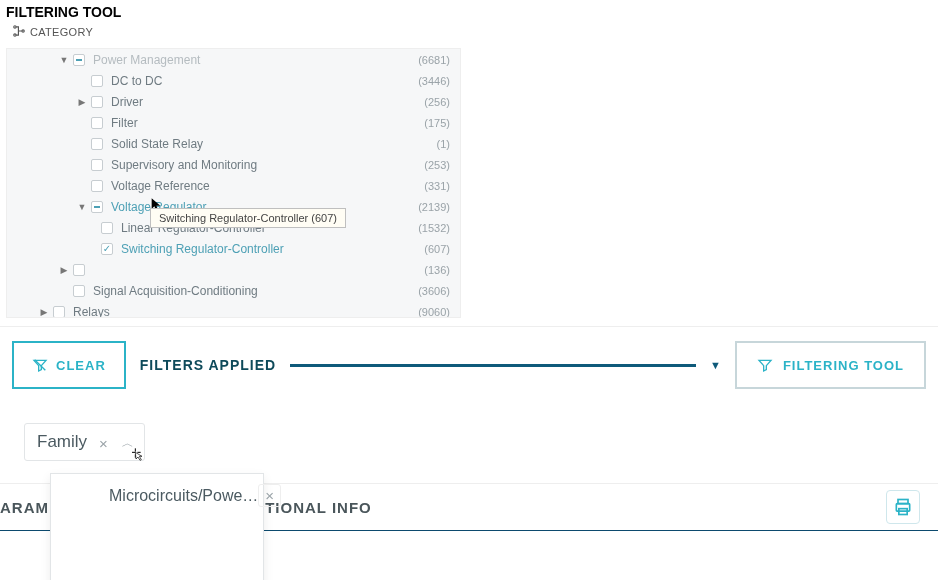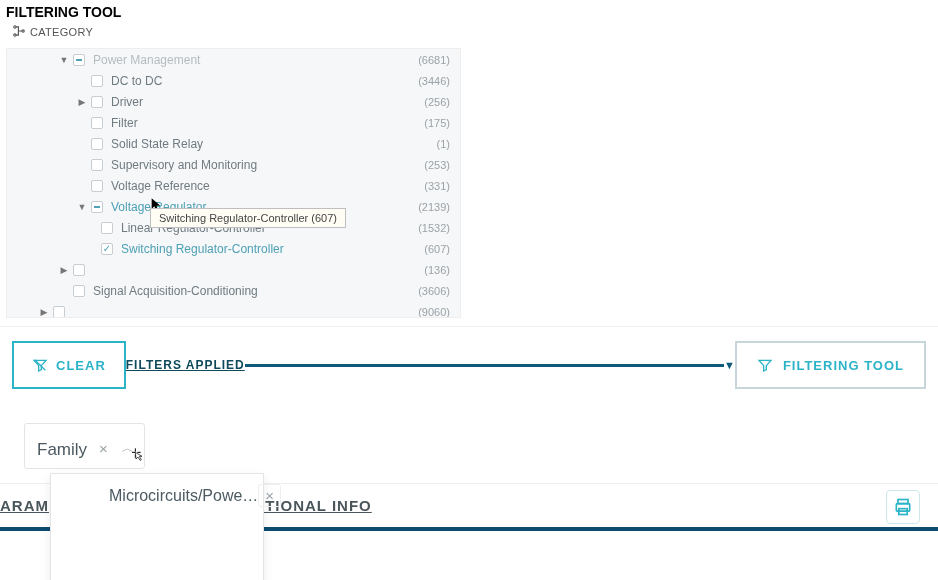--- a/index.html
+++ b/index.html
@@ -23,40 +23,40 @@
   .indent-1 { padding-left: 32px; }
   .indent-2 { padding-left: 52px; }
   .indent-3 { padding-left: 70px; align-items: center; }
   .indent-4 { padding-left: 80px; }
   .tree-row.cut-top { background:#f6f7f8; color:#b5bcc0; }
 
   .tooltip { position: absolute; left: 150px; top: 208px; background: #fffdf4; border: 1px solid #bfbfbf; padding: 3px 8px; font-size: 11px; color: #444; z-index: 5; }
   .cursor1 { position:absolute; left:149px; top:197px; width:16px; height:16px; z-index:4; }
   .cursor1 svg, .cursor2 svg { width:16px; height:16px; fill:#000; }
 
-  .filters-bar { margin-top: 8px; padding: 14px 12px; display: flex; align-items: center; border-top: 1px solid #eee; }
+  .filters-bar { margin-top: 8px; padding: 14px 12px; display: flex; align-items: center; gap: 14px; border-top: 1px solid #eee; }
   .btn-clear { border: 2px solid #2bb3c7; background: #fff; color: #2bb3c7; font-weight: 700; font-size: 13px; letter-spacing: 1px; padding: 14px 18px; display: flex; align-items: center; gap: 8px; }
   .btn-clear svg { width: 16px; height: 16px; stroke: #2bb3c7; fill: none; }
-  .filters-applied-label { font-weight: 700; font-size: 12px; letter-spacing: 1px; color: #0e4a5a; text-decoration: underline; }
+  .filters-applied-label { font-weight: 700; font-size: 14px; letter-spacing: 1px; color: #0e4a5a; }
   .filters-line { flex: 1; height: 3px; background: #0e5a7a; }
   .filters-caret { color: #0e5a7a; font-size: 11px; }
   .btn-filtering { border: 2px solid #c7d6da; background: #fff; color: #2bb3c7; font-weight: 700; font-size: 13px; letter-spacing: 1px; padding: 14px 20px; display: flex; align-items: center; gap: 10px; }
   .btn-filtering svg { width: 16px; height: 16px; stroke: #2bb3c7; fill: none; }
 
   .chip-area { position: relative; height: 60px; margin-top: 20px; padding-left: 24px; }
-  .chip { display: inline-flex; align-items: flex-start; border: 1px solid #e2e5e7; border-radius: 3px; background: #fff; padding: 16px 8px 8px 12px; gap: 8px; font-size: 17px; color: #4b5a61; }
+  .chip { display: inline-flex; align-items: flex-end; border: 1px solid #e2e5e7; border-radius: 3px; background: #fff; padding: 8px 8px 8px 12px; gap: 8px; font-size: 17px; color: #4b5a61; }
   .chip .close { color: #9aa3a8; font-size: 15px; padding: 0 4px; cursor: pointer; }
   .chip .chev { color: #9aa3a8; font-size: 12px; padding: 0 2px; }
   .dropdown { position: absolute; left: 50px; top: 50px; width: 214px; background: #fff; border: 1px solid #e2e5e7; box-shadow: 0 4px 10px rgba(0,0,0,0.08); padding: 10px; z-index: 10; }
   .dropdown .chip-inner { display: flex; align-items: center; justify-content: space-between; font-size: 16px; color: #4b5a61; margin-left: 48px; }
   .dropdown .chip-inner .close { color: #9aa3a8; font-size: 15px; border:1px solid #eee; border-radius:3px; padding:2px 6px; }
   .cursor2 { position:absolute; left:130px; top:24px; width:16px; height:16px; z-index:12; }
   .dropdown-spacer { height: 90px; }
 
-  .tabs-row { display:flex; align-items:center; border-top:1px solid #eee; border-bottom:4px solid #0c4a6e; height:48px; font-size:15px; letter-spacing:1px; color:#4a565b; font-weight:600; position: relative; text-decoration: underline; }
+  .tabs-row { display:flex; align-items:center; border-top:1px solid #eee; border-bottom:1px solid #0c4a6e; height:48px; font-size:15px; letter-spacing:1px; color:#4a565b; font-weight:600; position: relative; }
   .tab-left { padding-left: 0; width: 200px; overflow:hidden; white-space:nowrap; }
   .tab-right { margin-left: 60px; }
   .print-btn { position:absolute; right:18px; top:6px; width:34px; height:34px; border:1px solid #cfe7ec; border-radius:4px; display:flex; align-items:center; justify-content:center; }
   .print-btn svg { width:20px; height:20px; stroke:#2bb3c7; fill:none; stroke-width:2; }
 </style>
 </head>
 <body>
 
 <div class="header-title">FILTERING TOOL</div>
 <div class="category-bar">
@@ -139,20 +139,21 @@
     </div>
     <div class="tree-row indent-2">
       <span class="caret blank">▶</span>
       <span class="checkbox"></span>
       <span class="label">Signal Acquisition-Conditioning</span>
       <span class="count">(3606)</span>
     </div>
     <div class="tree-row indent-1">
       <span class="caret">▶</span>
       <span class="checkbox"></span>
+      <span class="label">Relays</span>
       <span class="count">(9060)</span>
     </div>
   </div>
 <div class="tooltip">Switching Regulator-Controller (607)</div>
 <div class="cursor1">
   <svg viewBox="0 0 24 24">
       <path d="M4 2l0 16 4-4 3 7 3-1-3-7 6 0z"></path>
     </svg>
 </div>
 

